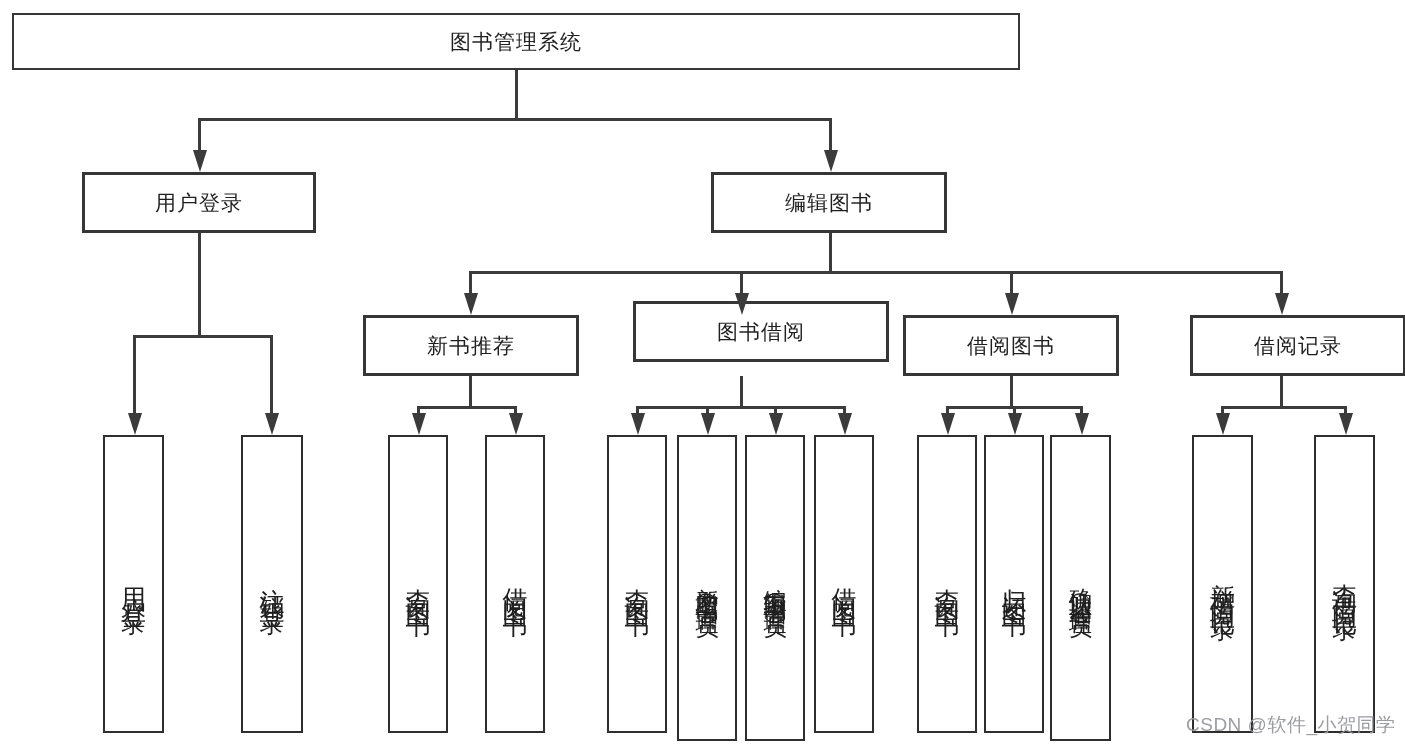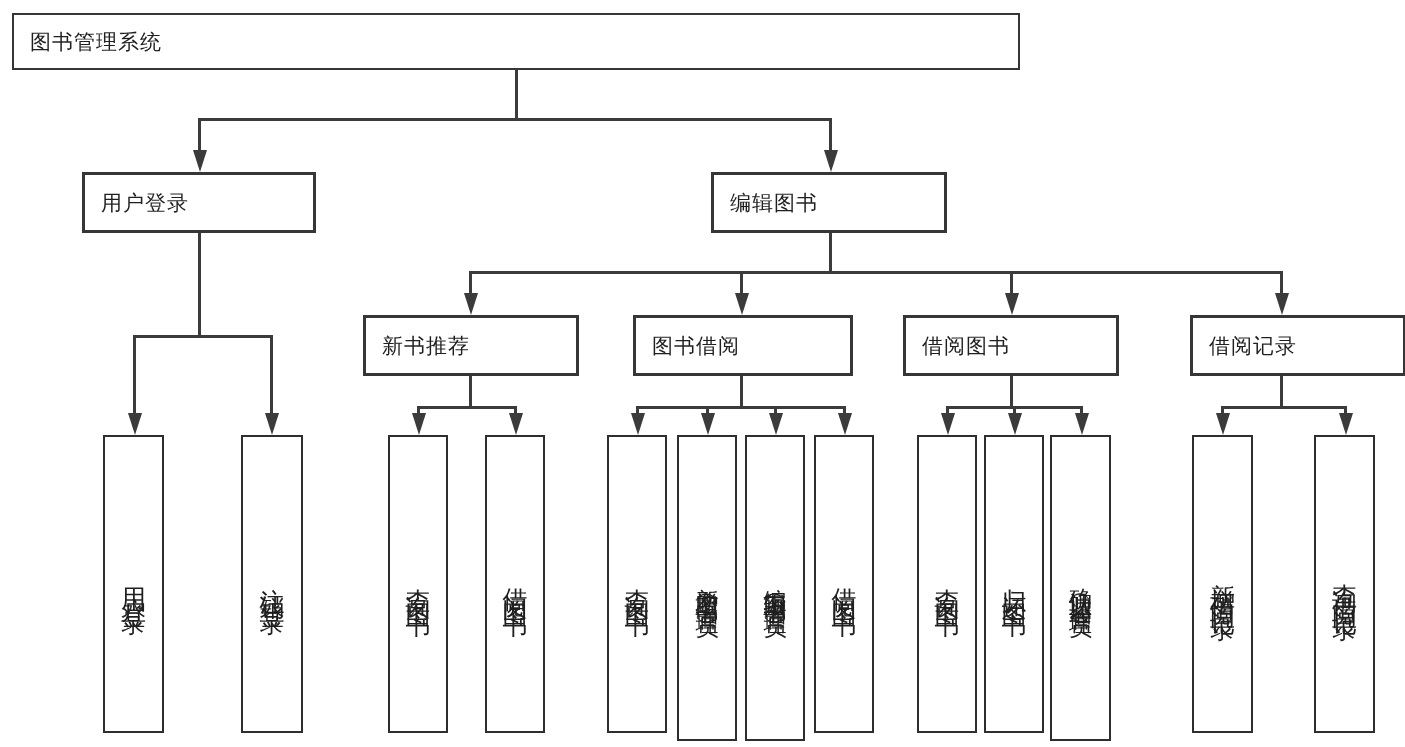--- a/index.html
+++ b/index.html
@@ -2,21 +2,21 @@
 <html><head>
 <meta charset="utf-8">
 <style>
   html,body{margin:0;padding:0;background:#ffffff;}
   #canvas{
     position:relative;width:1405px;height:747px;background:#ffffff;overflow:hidden;
     font-family:"Liberation Sans","DejaVu Sans",sans-serif;color:#222222;
   }
   .node{
     position:absolute;background:#ffffff;border:3px solid #363636;
-    display:flex;align-items:center;justify-content:flex-start;box-sizing:border-box;padding-left:16px;
+    display:flex;align-items:center;justify-content:center;box-sizing:border-box;
   }
   .node.root{border-width:2px;}
   .hlabel{font-size:21px;letter-spacing:1px;color:#1f1f1f;white-space:nowrap;}
   .leaf{
     position:absolute;background:#ffffff;border:2px solid #2e2e2e;
     display:flex;align-items:center;justify-content:center;box-sizing:border-box;
   }
   .vlabel{
     writing-mode:vertical-rl;text-orientation:mixed;
     font-size:25px;letter-spacing:8px;color:#1f1f1f;line-height:1;white-space:nowrap;
@@ -42,21 +42,21 @@
   <div class="node" style="left:82px;top:172px;width:234px;height:61px;">
     <span class="hlabel">用户登录</span>
   </div>
   <div class="node" style="left:711px;top:172px;width:236px;height:61px;">
     <span class="hlabel">编辑图书</span>
   </div>
 
   <div class="node" style="left:363px;top:315px;width:216px;height:61px;">
     <span class="hlabel">新书推荐</span>
   </div>
-  <div class="node" style="left:633px;top:315px;width:220px;height:61px;">
+  <div class="node" style="left:633px;top:301px;width:256px;height:61px;">
     <span class="hlabel">图书借阅</span>
   </div>
   <div class="node" style="left:903px;top:315px;width:216px;height:61px;">
     <span class="hlabel">借阅图书</span>
   </div>
   <div class="node" style="left:1190px;top:315px;width:216px;height:61px;">
     <span class="hlabel">借阅记录</span>
   </div>
 
   <div class="leaf" style="left:103px;top:435px;width:61px;height:298px;">
@@ -155,14 +155,15 @@
   <div class="line" style="left:1080px;top:406px;width:3px;height:10px;"></div>
   <div class="arr" style="left:1075px;top:413px;"></div>
 
   <div class="line" style="left:1280px;top:376px;width:3px;height:32px;"></div>
   <div class="line" style="left:1221px;top:406px;width:126px;height:3px;"></div>
   <div class="line" style="left:1221px;top:406px;width:3px;height:10px;"></div>
   <div class="arr" style="left:1216px;top:413px;"></div>
   <div class="line" style="left:1344px;top:406px;width:3px;height:10px;"></div>
   <div class="arr" style="left:1339px;top:413px;"></div>
 
+  <div class="watermark">CSDN @软件_小贺同学</div>
 
 </div>
 
 </body></html>

